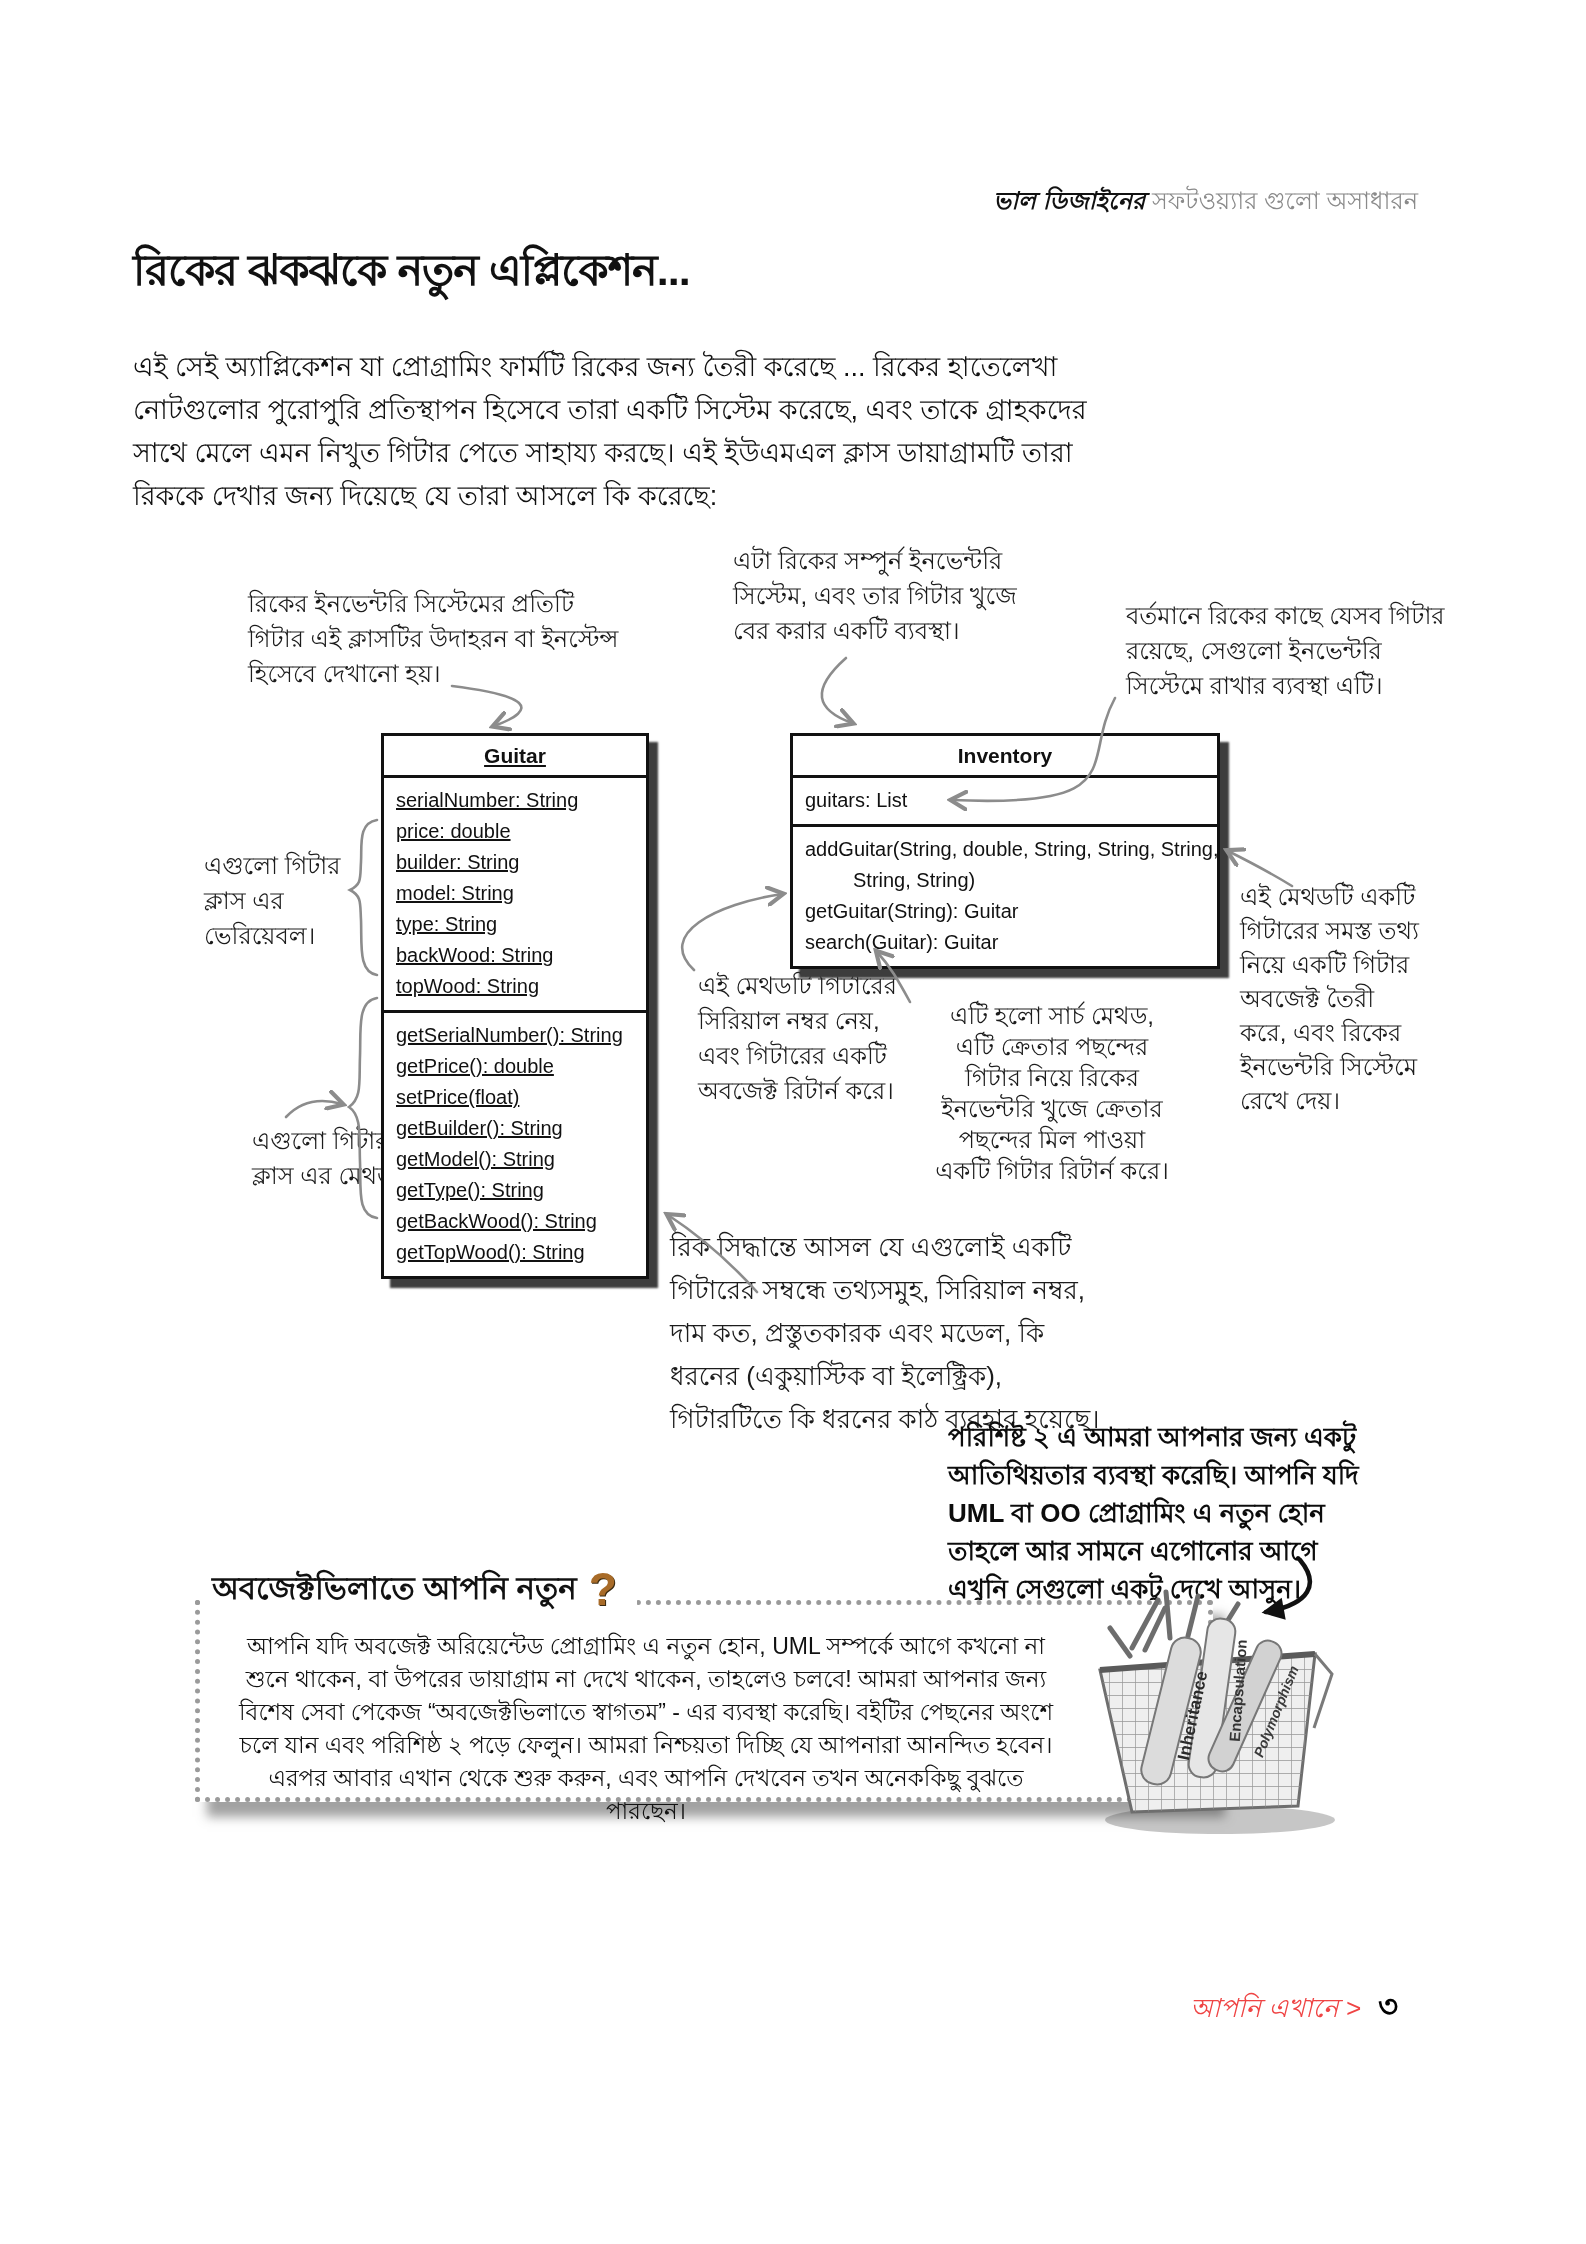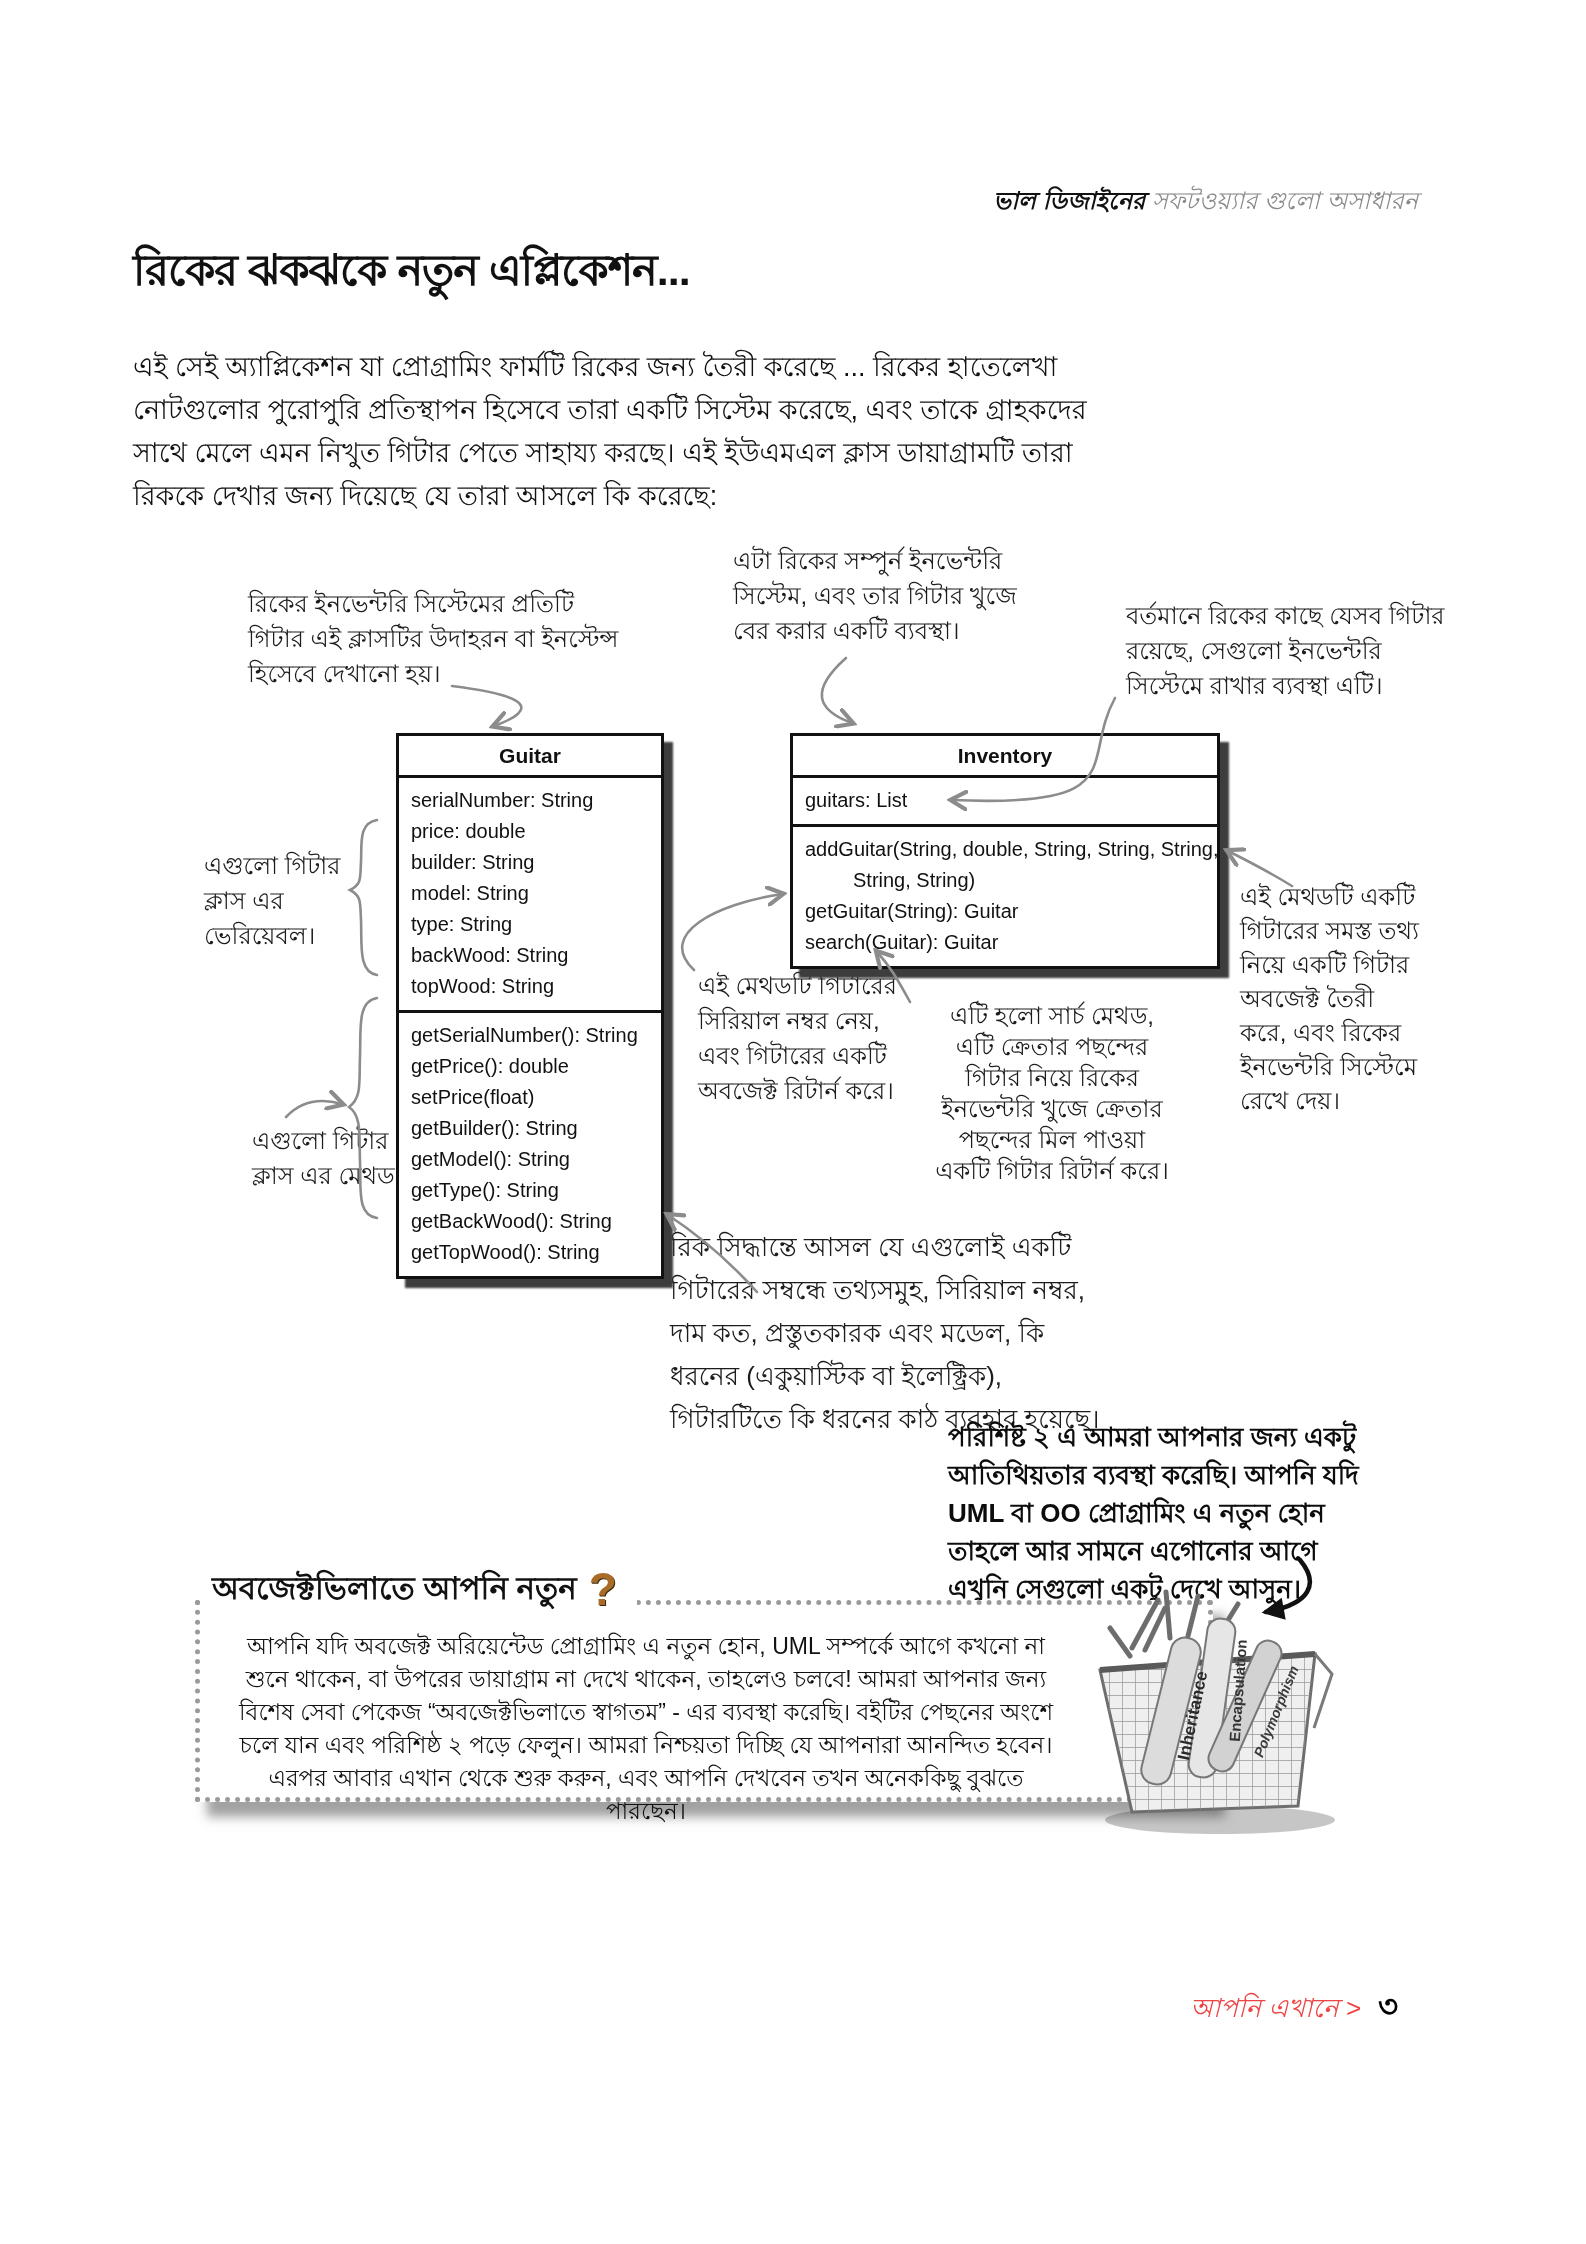--- a/index.html
+++ b/index.html
@@ -5,40 +5,40 @@
   html,body{margin:0;padding:0;}
   body{
     width:1586px;height:2244px;position:relative;background:#ffffff;
     font-family:"Liberation Sans","DejaVu Sans",sans-serif;color:#111;
     overflow:hidden;
   }
   .abs{position:absolute;}
   
   #running-head{top:182px;right:168px;font-size:24px;white-space:nowrap;}
   #running-head .em{font-weight:bold;font-style:italic;color:#111;}
-  #running-head .rest{color:#8a8a8a;font-style:italic;}
+  #running-head .rest{color:#8a8a8a;}
   
   #page-title{left:133px;top:238px;font-size:43px;font-weight:bold;letter-spacing:-1px;}
   #intro{left:133px;top:346px;width:965px;font-size:27px;line-height:43px;}
   
   .ann{font-size:24px;line-height:35px;color:#1c1c1c;}
   #ann-instance{left:248px;top:586px;width:385px;}
   #ann-system{left:733px;top:543px;width:290px;}
   #ann-current{left:1126px;top:598px;width:335px;}
   #ann-vars{left:204px;top:848px;width:160px;}
   #ann-methods{left:217px;top:1123px;width:160px;margin-left:35px;}
   #ann-getguitar{left:698px;top:968px;width:215px;}
   #ann-search{left:928px;top:1000px;width:248px;text-align:center;line-height:31px;}
   #ann-addguitar{left:1240px;top:880px;width:180px;line-height:34px;}
   #ann-decision{left:670px;top:1226px;width:440px;font-size:26px;line-height:43px;}
   #bold-note{left:948px;top:1418px;width:432px;font-size:26px;line-height:38px;font-weight:bold;color:#0c0c0c;}
   
   .uml-box{position:absolute;background:#fff;border:3px solid #111;
     box-shadow:9px 9px 2px #3d3d3d;font-size:20px;}
-  #guitar-box{left:396px;top:733px;width:262px;}
+  #guitar-box{left:381px;top:733px;width:262px;text-decoration:underline;}
   #inventory-box{left:790px;top:733px;width:424px;}
   .uml-title{font-weight:bold;text-align:center;font-size:21px;
     padding:8px 0 7px 0;border-bottom:3px solid #111;}
   .uml-attrs{border-bottom:3px solid #111;padding:7px 8px 8px 0;}
   .uml-methods{padding:7px 0 8px 0;}
   .uml-row{padding:2px 4px 2px 12px;line-height:27px;white-space:nowrap;}
   .uml-row.wrap-indent{padding-left:60px;}
   
   #newbie-box{left:195px;top:1600px;width:1008px;height:192px;
     border:5px dotted #9a9a9a;background:#fff;

